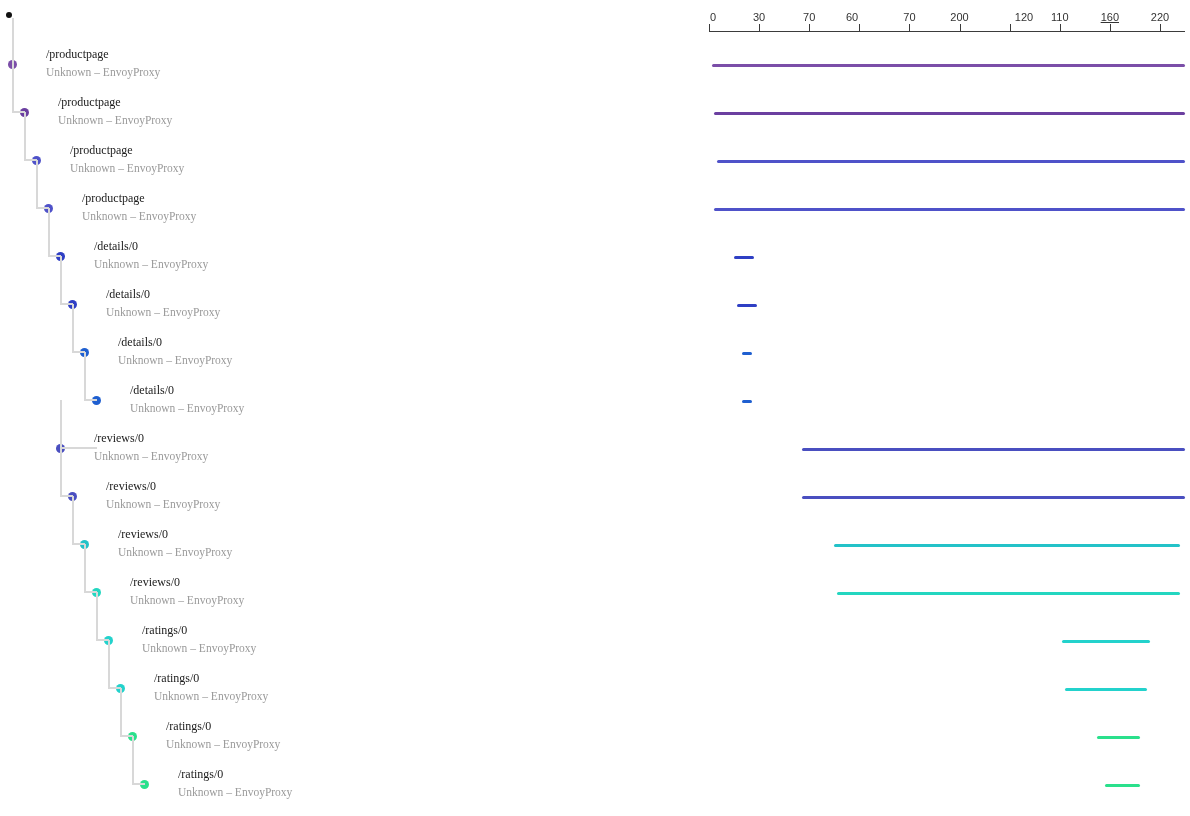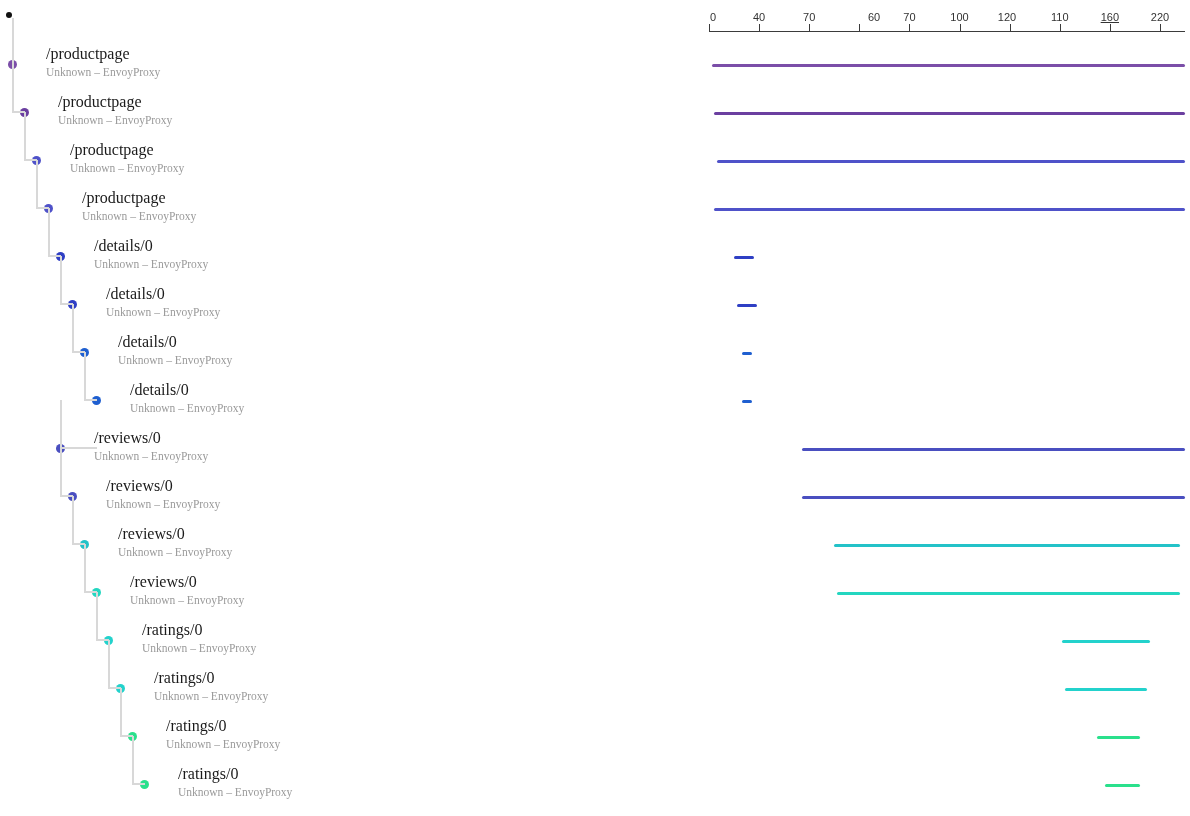--- a/index.html
+++ b/index.html
@@ -49,21 +49,21 @@
     position: absolute;
     width: 9px;
     height: 9px;
     border-radius: 50%;
     top: 20px;
   }
 
   .span-label {
     position: absolute;
     top: 5px;
-    font-size: 16px;
+    font-size: 12px;
     line-height: 18px;
     color: #1b1b1b;
     white-space: nowrap;
   }
 
   .span-sub {
     position: absolute;
     top: 25px;
     font-size: 11.5px;
     line-height: 14px;
@@ -241,31 +241,31 @@
       <div class="span-dot" style="left: 6px; top: 12px; width: 6px; height: 6px; background: rgb(17, 17, 17);"></div>
       <div class="tree-connector" style="left: 12px; top: 18px; height: 46px;"></div>
     </div>
 
   <div id="timeline">
     <div id="axis">
       <div id="axis-line"></div>
     <div class="tick" style="left: 9px;"></div>
         <div class="tick-label" style="left: 10px; transform: none;">0</div>
         <div class="tick" style="left: 59.1053px;"></div>
-        <div class="tick-label" style="left: 59.1053px;">40</div>
+        <div class="tick-label" style="left: 59.1053px;">30</div>
         <div class="tick" style="left: 109.211px;"></div>
         <div class="tick-label" style="left: 109.211px;">70</div>
         <div class="tick" style="left: 159.316px;"></div>
-        <div class="tick-label" style="left: 174px;">60</div>
+        <div class="tick-label" style="left: 152px;">60</div>
         <div class="tick" style="left: 209.421px;"></div>
         <div class="tick-label" style="left: 209.421px;">70</div>
         <div class="tick" style="left: 259.526px;"></div>
-        <div class="tick-label" style="left: 259.526px;">100</div>
+        <div class="tick-label" style="left: 259.526px;">200</div>
         <div class="tick" style="left: 309.632px;"></div>
-        <div class="tick-label" style="left: 307px;">120</div>
+        <div class="tick-label" style="left: 324px;">120</div>
         <div class="tick" style="left: 359.737px;"></div>
         <div class="tick-label" style="left: 359.737px;">110</div>
         <div class="tick" style="left: 409.842px;"></div>
         <div class="tick-label" style="left: 409.842px; text-decoration: underline;">160</div>
         <div class="tick" style="left: 459.947px;"></div>
         <div class="tick-label" style="left: 459.947px;">220</div>
       </div>
   <div class="bar" style="left: 11.5053px; width: 473.495px; top: 64px; background: rgb(123, 78, 168);"></div>
       <div class="bar" style="left: 14.0105px; width: 470.989px; top: 112px; background: rgb(107, 63, 160);"></div>
       <div class="bar" style="left: 16.5158px; width: 468.484px; top: 160px; background: rgb(79, 82, 201);"></div>

